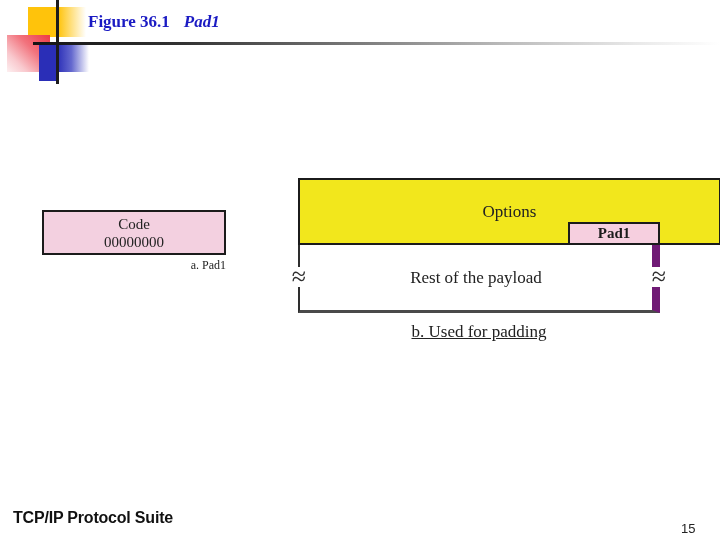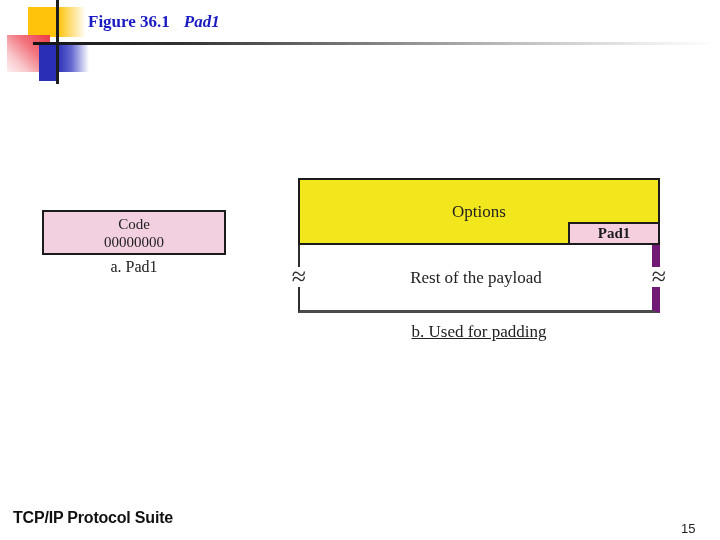--- a/index.html
+++ b/index.html
@@ -45,26 +45,26 @@
   
   .box-a {
     left: 42px; top: 210px; width: 184px; height: 45px;
     background: #F3D0E0; border: 2px solid #1b1b1b;
     box-sizing: border-box;
     display: flex; flex-direction: column; align-items: center; justify-content: center;
     font-size: 15px; line-height: 18px; color: #222;
   }
   .caption-a {
     left: 42px; top: 258px; width: 184px;
-    text-align: center; font-size: 16px; color: #222;
+    text-align: right; font-size: 12px; color: #222;
   }
 
   
   .options-box {
-    left: 298px; top: 178px; width: 362px; height: 67px;
+    left: 298px; top: 178px; width: 423px; height: 67px;
     background: #F2E71C; border: 2px solid #1b1b1b;
     box-sizing: border-box;
     display: flex; align-items: center; justify-content: center;
     font-size: 17px; color: #222;
   }
   .pad1-box {
     left: 568px; top: 222px; width: 92px; height: 23px;
     background: #F6CFDF; border: 2px solid #1b1b1b;
     box-sizing: border-box;
     display: flex; align-items: center; justify-content: center;

